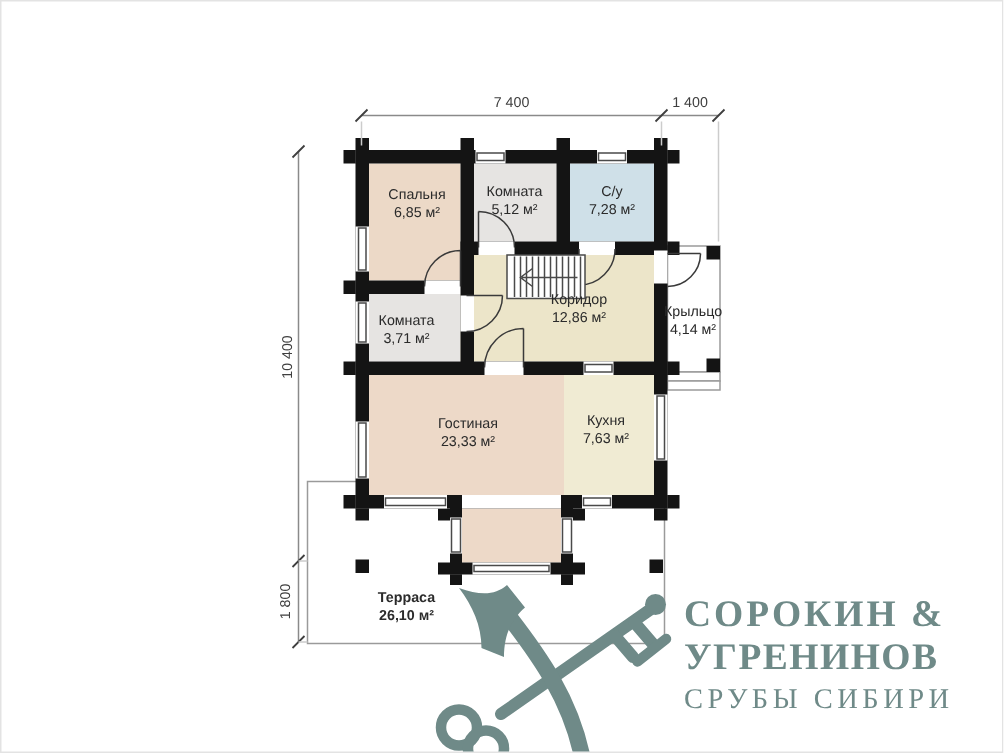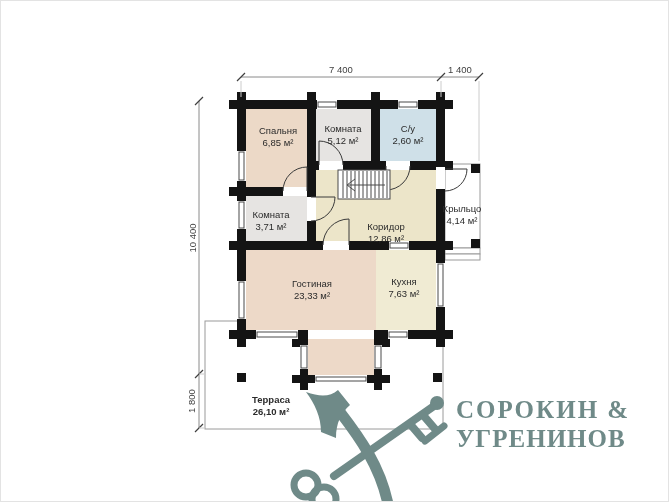--- a/index.html
+++ b/index.html
@@ -174,27 +174,27 @@
   <div class="room-label" style="left:277px;top:136px;">
     <div>Спальня</div>
       <div>6,85 м²</div>
   </div>
   <div class="room-label" style="left:342px;top:134px;">
     <div>Комната</div>
       <div>5,12 м²</div>
   </div>
   <div class="room-label" style="left:407px;top:134px;">
     <div>С/у</div>
-      <div>2,60 м²</div>
+      <div>7,28 м²</div>
   </div>
   <div class="room-label" style="left:270px;top:220px;">
     <div>Комната</div>
       <div>3,71 м²</div>
   </div>
-  <div class="room-label" style="left:385px;top:206px;margin-top:26px;">
+  <div class="room-label" style="left:385px;top:206px;">
     <div>Коридор</div>
       <div>12,86 м²</div>
   </div>
   <div class="room-label" style="left:461px;top:214px;">
     <div>Крыльцо</div>
       <div>4,14 м²</div>
   </div>
   <div class="room-label" style="left:311px;top:289px;">
     <div>Гостиная</div>
       <div>23,33 м²</div>
@@ -226,16 +226,17 @@
       <g fill="currentColor" stroke="none">
 
         <circle cx="153" cy="17" r="7"></circle>
 
         <path d="M22,6 C36,11 46,11 54,4 L66,19 C57,27 52,37 52,52 L37,46 C37,31 31,18 22,6 Z"></path>
       </g>
     </svg>
     <div class="logo-text">
       <div class="logo-line1">СОРОКИН &amp;</div>
       <div class="logo-line2">УГРЕНИНОВ</div>
+      <div class="logo-line3">СРУБЫ СИБИРИ</div>
     </div>
   </div>
 
 </div>
 
 </body></html>

